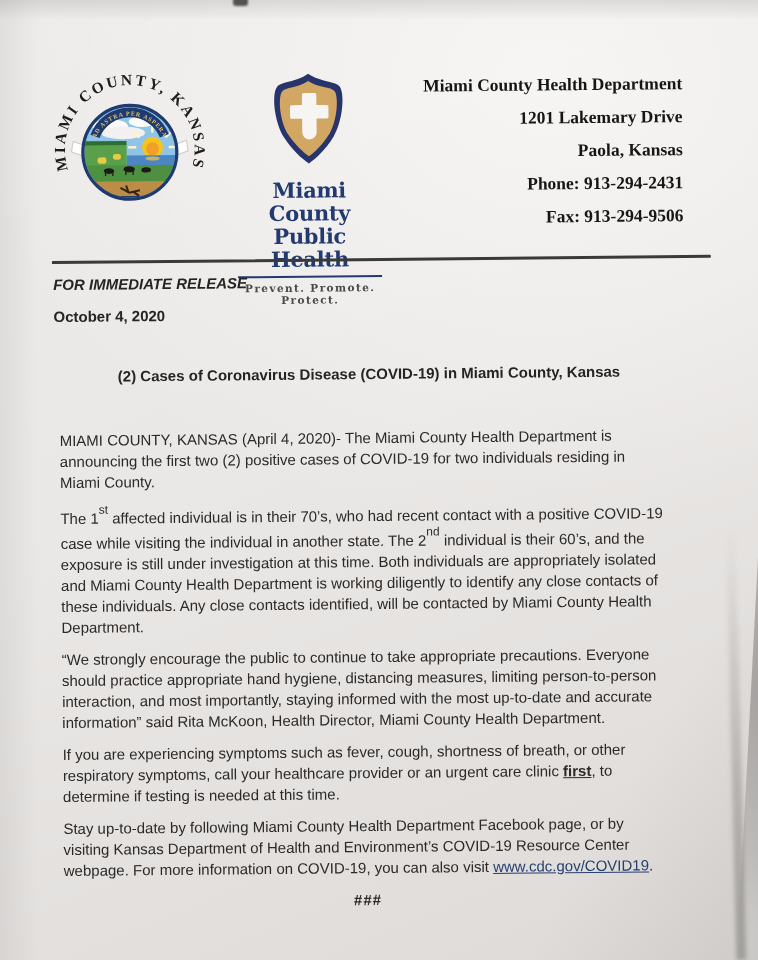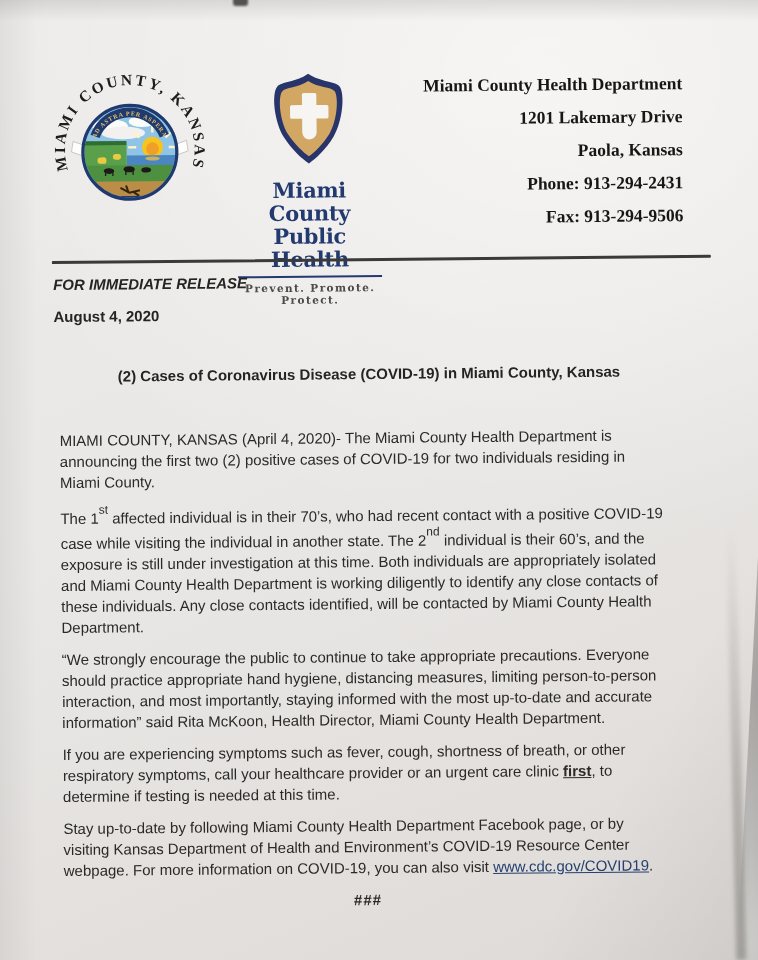--- a/index.html
+++ b/index.html
@@ -192,21 +192,21 @@
       <p>Miami County Health Department</p>
       <p>1201 Lakemary Drive</p>
       <p>Paola, Kansas</p>
       <p>Phone: 913-294-2431</p>
       <p>Fax: 913-294-9506</p>
     </div>
 
     <div class="rule"></div>
 
     <div class="release-label">FOR IMMEDIATE RELEASE</div>
-    <div class="release-date">August 4, 2020</div>
+    <div class="release-date">October 4, 2020</div>
     <div class="headline">(2) Cases of Coronavirus Disease (COVID-19) in Miami County, Kansas</div>
 
     <div class="body-copy">
       <p>MIAMI COUNTY, KANSAS (April 4, 2020)- The Miami County Health Department is announcing the first two (2) positive cases of COVID-19 for two individuals residing in Miami County.</p>
       <p><span>The 1</span><sup class="ord">st</sup><span> affected individual is in their 70’s, who had recent contact with a positive COVID-19 case while visiting the individual in another state. The 2</span><sup class="ord">nd</sup><span> individual is their 60’s, and the exposure is still under investigation at this time. Both individuals are appropriately isolated and Miami County Health Department is working diligently to identify any close contacts of these individuals. Any close contacts identified, will be contacted by Miami County Health Department.</span></p>
       <p>“We strongly encourage the public to continue to take appropriate precautions. Everyone should practice appropriate hand hygiene, distancing measures, limiting person-to-person interaction, and most importantly, staying informed with the most up-to-date and accurate information” said Rita McKoon, Health Director, Miami County Health Department.</p>
       <p><span>If you are experiencing symptoms such as fever, cough, shortness of breath, or other respiratory symptoms, call your healthcare provider or an urgent care clinic </span><span class="em-first">first</span><span>, to determine if testing is needed at this time.</span></p>
       <p><span>Stay up-to-date by following Miami County Health Department Facebook page, or by visiting Kansas Department of Health and Environment’s COVID-19 Resource Center webpage. For more information on COVID-19, you can also visit </span><span class="cdc-link">www.cdc.gov/COVID19</span><span>.</span></p>
       <p class="end-mark">###</p>
     </div>

